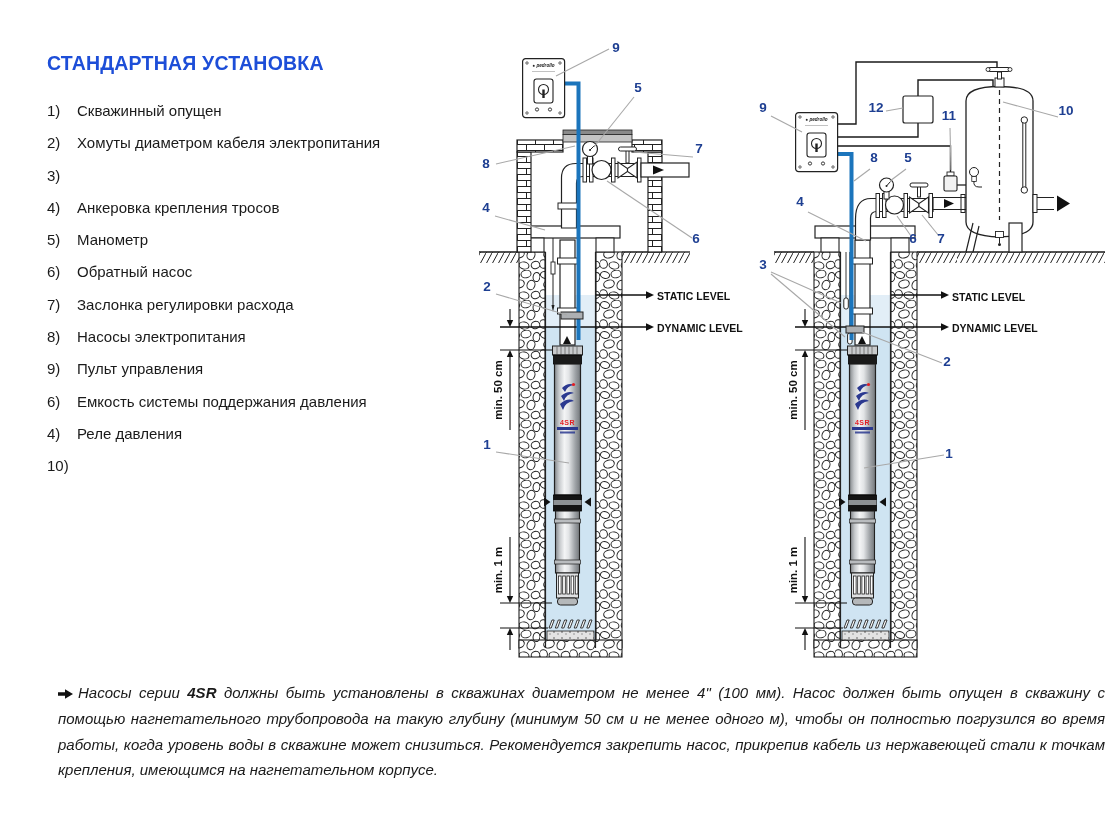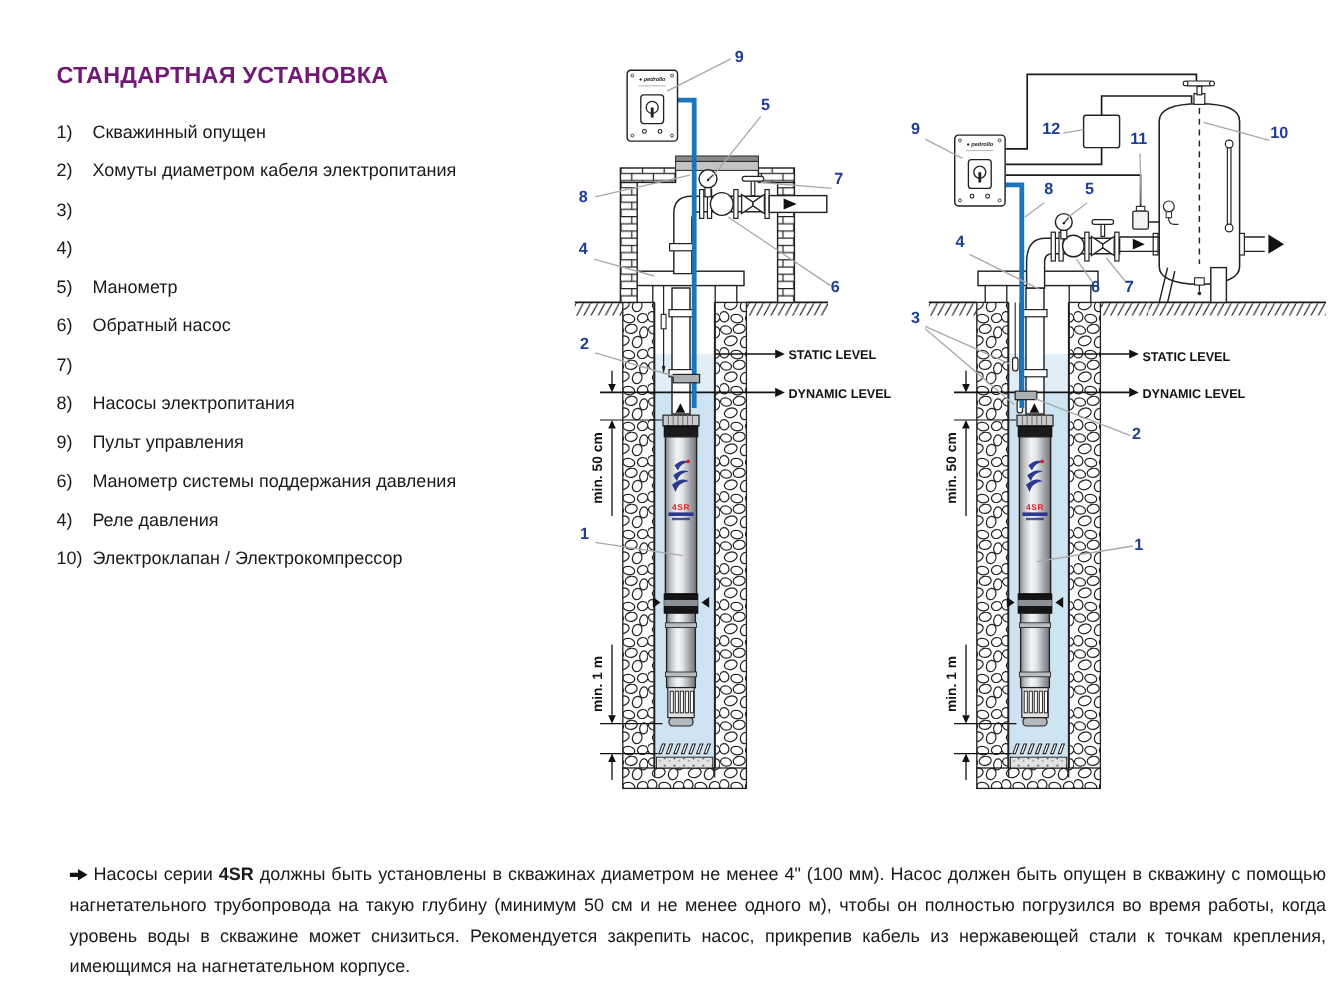--- a/index.html
+++ b/index.html
@@ -1,24 +1,24 @@
 <!DOCTYPE html>
 <html><head>
 <meta charset="utf-8">
 <style>
   html,body{margin:0;padding:0;background:#fff;}
   #page{position:relative;width:1109px;height:821px;background:#fff;overflow:hidden;
         font-family:"Liberation Sans",sans-serif;color:#1a1a1a;}
   #title{position:absolute;left:47px;top:52px;font-size:19.5px;font-weight:bold;
-         color:#701a75;letter-spacing:.2px;}
+         color:#1d4ed8;letter-spacing:.2px;}
   #legend{position:absolute;left:47px;top:100px;width:430px;}
   .lrow{display:flex;margin-bottom:10.6px;line-height:21.7px;font-size:15px;}
   .lnum{width:30px;flex:0 0 30px;}
-  #note{position:absolute;left:58px;top:716px;width:1047px;font-size:15px;
-        line-height:1.72;text-align:justify;}
+  #note{position:absolute;left:58px;top:680px;width:1047px;font-size:15px;
+        line-height:1.72;text-align:justify;font-style:italic;}
   #note b{font-weight:bold;}
   .arrow-ic{display:inline-block;vertical-align:-1px;margin-right:5px;}
   svg{display:block;}
   #diag{position:absolute;left:440px;top:15px;}
   .co{font:bold 13.5px "Liberation Sans",sans-serif;fill:#1e3f92;text-anchor:middle;}
   .lvl{font:bold 10.5px "Liberation Sans",sans-serif;fill:#111;}
   .dim{font:bold 11.5px "Liberation Sans",sans-serif;fill:#111;text-anchor:middle;}
   .plogo{font:italic bold 4.6px "Liberation Sans",sans-serif;fill:#222;text-anchor:middle;}
   .pmod{font:bold 7px "Liberation Sans",sans-serif;fill:#e31e24;text-anchor:middle;letter-spacing:.5px;}
   .ldr{stroke:#a8a8a8;stroke-width:1.1;fill:none;}
@@ -37,51 +37,52 @@
       </div>
     <div class="lrow">
         <span class="lnum">2)</span>
         <span>Хомуты диаметром кабеля электропитания</span>
       </div>
     <div class="lrow">
         <span class="lnum">3)</span>
       </div>
     <div class="lrow">
         <span class="lnum">4)</span>
+        <span>Анкеровка крепления тросов</span>
       </div>
     <div class="lrow">
         <span class="lnum">5)</span>
         <span>Манометр</span>
       </div>
     <div class="lrow">
         <span class="lnum">6)</span>
         <span>Обратный насос</span>
       </div>
     <div class="lrow">
         <span class="lnum">7)</span>
+        <span>Заслонка регулировки расхода</span>
       </div>
     <div class="lrow">
         <span class="lnum">8)</span>
         <span>Насосы электропитания</span>
       </div>
     <div class="lrow">
         <span class="lnum">9)</span>
         <span>Пульт управления</span>
       </div>
     <div class="lrow">
         <span class="lnum">6)</span>
-        <span>Манометр системы поддержания давления</span>
+        <span>Емкость системы поддержания давления</span>
       </div>
     <div class="lrow">
         <span class="lnum">4)</span>
         <span>Реле давления</span>
       </div>
     <div class="lrow">
         <span class="lnum">10)</span>
-        <span>Электроклапан / Электрокомпрессор</span>
       </div>
   </div>
 
   <svg id="diag" width="669" height="665" viewBox="440 15 669 665" xmlns="http://www.w3.org/2000/svg">
     <defs>
       <pattern id="pb" width="18" height="12" patternUnits="userSpaceOnUse">
         <rect width="18" height="12" fill="#fff"></rect>
         <path d="M0 .5 H18 M0 6.5 H18 M4.5 0 V6 M13.5 6 V12" stroke="#222" stroke-width="1" fill="none"></path>
       </pattern>
       <pattern id="pp" width="30" height="30" patternUnits="userSpaceOnUse">

